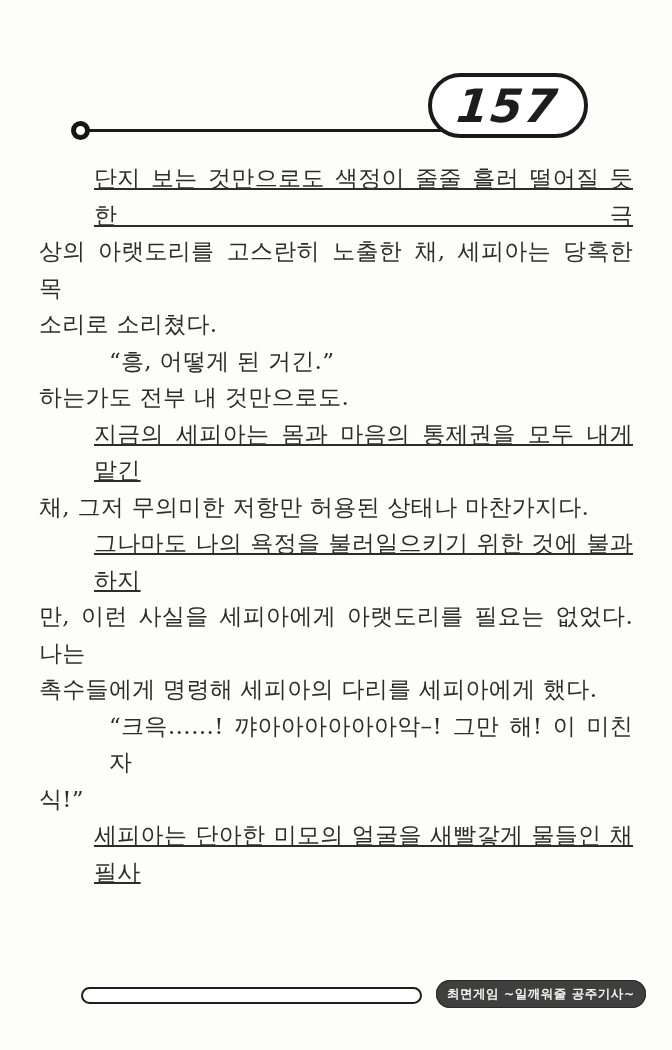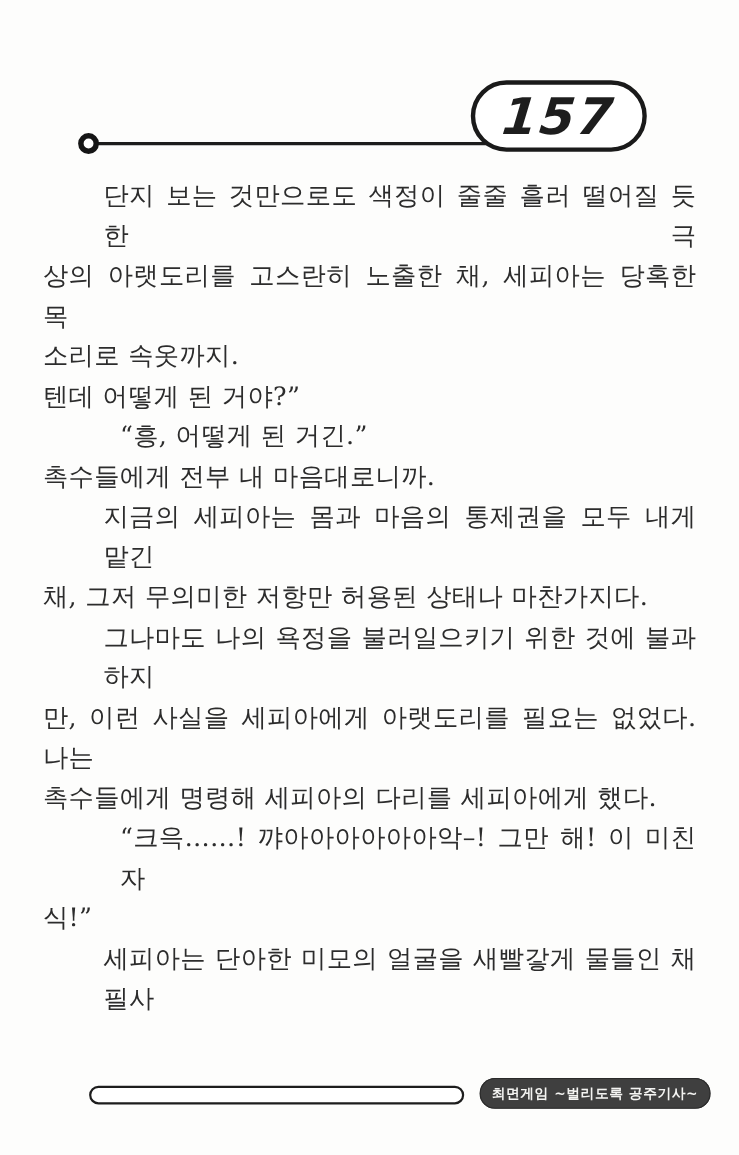--- a/index.html
+++ b/index.html
@@ -66,21 +66,21 @@
     position: absolute;
     left: 39px;
     top: 160px;
     width: 594px;
     font-size: 23px;
     line-height: 36.5px;
     color: #2c2c2c;
     letter-spacing: 0.3px;
   }
   .line { min-height: 36.5px; }
-  .ind-n { padding-left: 55px; }
+  .ind-n { padding-left: 55px; text-decoration: underline; }
   .ind-d { padding-left: 70px; }
   .just {
     text-align: justify;
     text-align-last: justify;
   }
 
   
   .footer-rule-box {
     position: absolute;
     left: 81px;
@@ -121,32 +121,31 @@
 
   <div class="header-rule"></div>
   <div class="header-dot"></div>
   <div class="page-badge">
     <span class="page-num">157</span>
   </div>
 
   <div class="text">
       <div class="line ind-n just">단지 보는 것만으로도 색정이 줄줄 흘러 떨어질 듯한 극</div>
       <div class="line just">상의 아랫도리를 고스란히 노출한 채, 세피아는 당혹한 목</div>
-      <div class="line">소리로 속옷까지.</div>
-      <div class="line">텐데 어떻게 된 거야?”</div>
+      <div class="line">소리로 소리쳤다.</div>
       <div class="line ind-d">“흥, 어떻게 된 거긴.”</div>
-      <div class="line">촉수들에게 전부 내 마음대로니까.</div>
+      <div class="line">하는가도 전부 내 것만으로도.</div>
       <div class="line ind-n just">지금의 세피아는 몸과 마음의 통제권을 모두 내게 맡긴</div>
       <div class="line">채, 그저 무의미한 저항만 허용된 상태나 마찬가지다.</div>
       <div class="line ind-n just">그나마도 나의 욕정을 불러일으키기 위한 것에 불과하지</div>
       <div class="line just">만, 이런 사실을 세피아에게 아랫도리를 필요는 없었다. 나는</div>
       <div class="line">촉수들에게 명령해 세피아의 다리를 세피아에게 했다.</div>
       <div class="line ind-d just">“크윽……! 꺄아아아아아아악–! 그만 해! 이 미친 자</div>
       <div class="line">식!”</div>
       <div class="line ind-n just">세피아는 단아한 미모의 얼굴을 새빨갛게 물들인 채 필사</div>
     </div>
 
   <div class="footer-rule-box"></div>
   <div class="title-badge">
-    <span>최면게임 ~벌리도록 공주기사~</span>
+    <span>최면게임 ~일깨워줄 공주기사~</span>
   </div>
 
 </div>
 
 </body></html>

